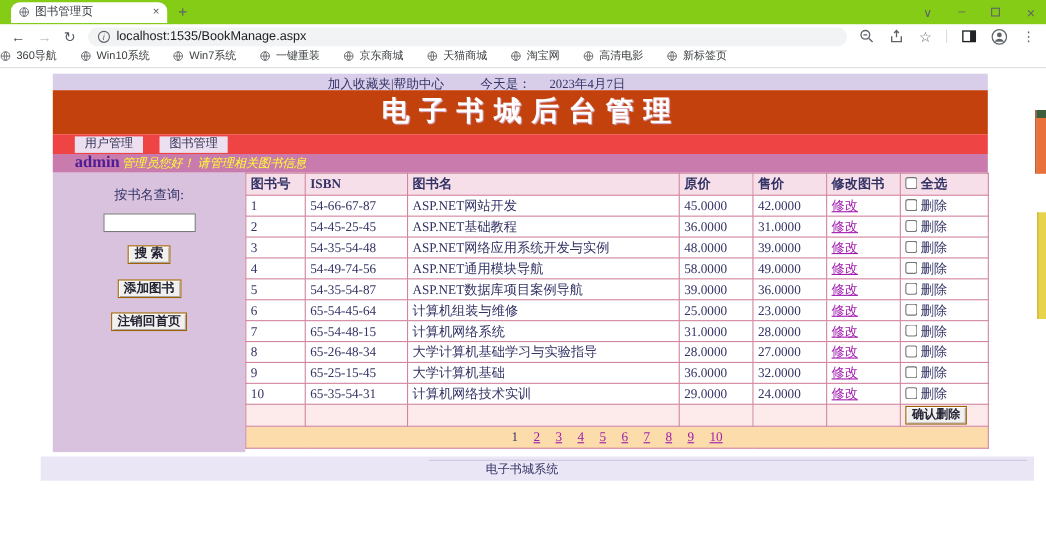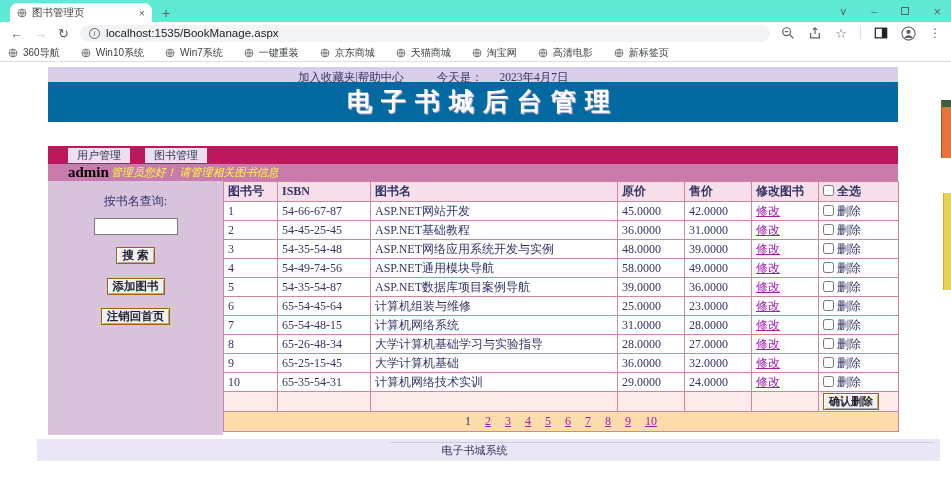--- a/index.html
+++ b/index.html
@@ -1,20 +1,20 @@
 <!DOCTYPE html>
 <html><head>
 <meta charset="utf-8">
 <style>
   * { margin:0; padding:0; box-sizing:border-box; }
   html,body { width:951px; height:500px; overflow:hidden; }
   body { font-family:"Liberation Sans", sans-serif; background:#fff; position:relative; }
 
   
-  .tabbar { height:22px; background:#5eead4; display:flex; align-items:flex-end; position:relative; }
+  .tabbar { height:22px; background:#84cc16; display:flex; align-items:center; position:relative; }
   .btab { margin-left:10px; width:142px; height:19px; background:#fff; border-radius:8px 8px 0 0;
           display:flex; align-items:center; padding:0 7px; font-size:10.5px; color:#3c4043; }
   .btab .ttl { flex:1; margin-left:5px; white-space:nowrap; overflow:hidden; }
   .ico-btn { color:#5f6368; cursor:default; }
   .newtab { margin-left:10px; margin-bottom:2px; font-size:14px; line-height:14px; }
   .winctl { position:absolute; right:10px; top:0; height:22px; display:flex; align-items:center; gap:24px;
             color:#5f6368; font-size:11px; }
   .maxbox { width:8px; height:8px; border:1px solid #5f6368; display:inline-block; }
 
   .addrbar { height:22px; background:#fff; display:flex; align-items:center; padding:0 10px; gap:11px; }
@@ -22,37 +22,37 @@
   .nav-ico.dis { color:#c1c4c9; }
   .urlpill { flex:1; height:17px; background:#f1f3f4; border-radius:9px; display:flex; align-items:center;
              padding:0 9px; gap:6px; font-size:11.5px; color:#202124; }
   .info-i { width:11px; height:11px; border:1px solid #5f6368; border-radius:50%; font-size:8px;
             line-height:9px; text-align:center; color:#5f6368; font-style:italic; flex:0 0 auto; }
   .addr-icons { display:flex; align-items:center; gap:13px; }
   .addr-icons svg { display:block; }
   .vdiv { width:1px; height:12px; background:#dadce0; }
   .dots { font-size:12px; color:#5f6368; }
 
-  .bmbar { height:18px; background:#fff; border-bottom:1px solid #dcdee2; display:flex; align-items:center;
-           padding-left:8px; gap:21px; font-size:10px; color:#3c4043; }
+  .bmbar { height:18px; background:#fff; border-bottom:1px solid #dcdee2; display:flex; align-items:flex-start;
+           padding-left:0; gap:21px; font-size:10px; color:#3c4043; }
   .bm { display:flex; align-items:center; gap:5px; white-space:nowrap; }
 
   
   .serif { font-family:"Liberation Serif","DejaVu Serif",serif; }
   .content { margin:5px 0 0 48px; width:850px; }
   .banner1 { height:15px; background:#d9cee9; font-size:11.5px; color:#333366; line-height:21px;
              padding-left:250px; white-space:nowrap; }
   .banner1 .today { margin-left:30px; }
   .banner1 .date { margin-left:14px; }
-  .titlebar { height:40px; background:#0369a1; color:#fff; font-size:25px; font-weight:bold;
+  .titlebar { height:40px; background:#c2410c; color:#fff; font-size:25px; font-weight:bold;
               letter-spacing:9px; text-align:center; line-height:40px; text-shadow:1px 1px 1px #d9b8d9;padding-left:20px; }
-  .tabrow { height:18px; background:#be185d; padding-left:20px; display:flex; align-items:center; gap:15px;margin-top:24px; }
+  .tabrow { height:18px; background:#ef4444; padding-left:20px; display:flex; align-items:center; gap:15px; }
   .ptab { background:#ecdff0; color:#333355; font-size:11px; padding:1px 9px; line-height:13px; cursor:default; }
   .adminbar { height:17px; background:#c87bac; padding-left:20px; display:flex; align-items:center; }
-  .adminbar .uname { color:#000000; font-weight:bold; font-size:15px; font-family:"Liberation Serif",serif; line-height:15px; }
+  .adminbar .uname { color:#4c1d95; font-weight:bold; font-size:15px; font-family:"Liberation Serif",serif; line-height:15px; }
   .adminbar .msg { color:#ffff33; font-weight:normal; font-style:italic; font-size:11px; margin-left:2px; }
 
   .mainrow { display:flex; width:850px; height:254px; }
   .sidebar { width:175px; background:#d9c2dd; text-align:center; color:#333366; font-size:12px; flex:0 0 auto; }
   .sidebar .qlabel { margin-top:12px; }
   .sidebar input[type=text] { width:84px; height:17px; border:1px solid #7a7a7a; margin-top:8px; background:#fff; }
   .cbtn { display:inline-block; background:#f1f0ee; border:1px solid #a16207; color:#222233; font-weight:bold;
           font-size:11.5px; padding:1px 5px; line-height:13px; box-shadow:inset 1px 1px 0 #ffffff, inset -1px -1px 0 #aaa;
           cursor:default; font-family:"Liberation Sans",sans-serif; }
   .mt12 { margin-top:12px; } .mt14 { margin-top:14px; } .mt13 { margin-top:13px; }

